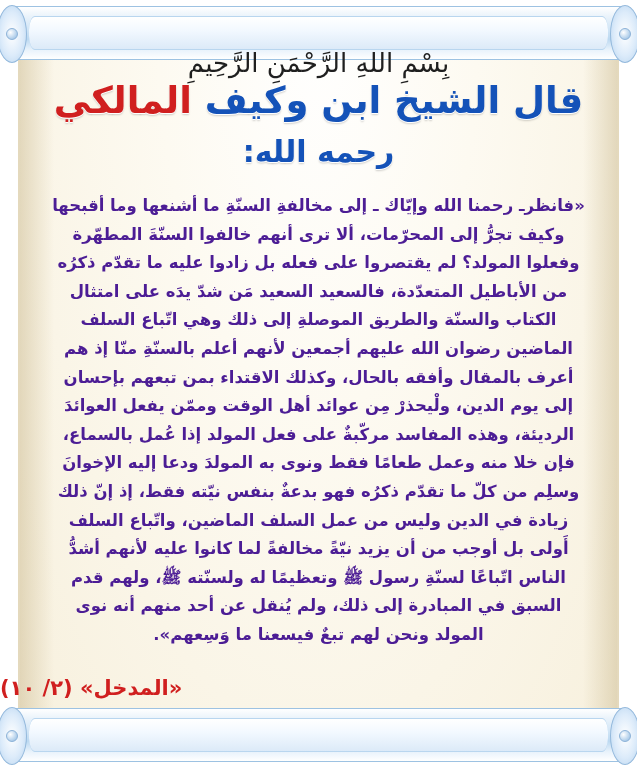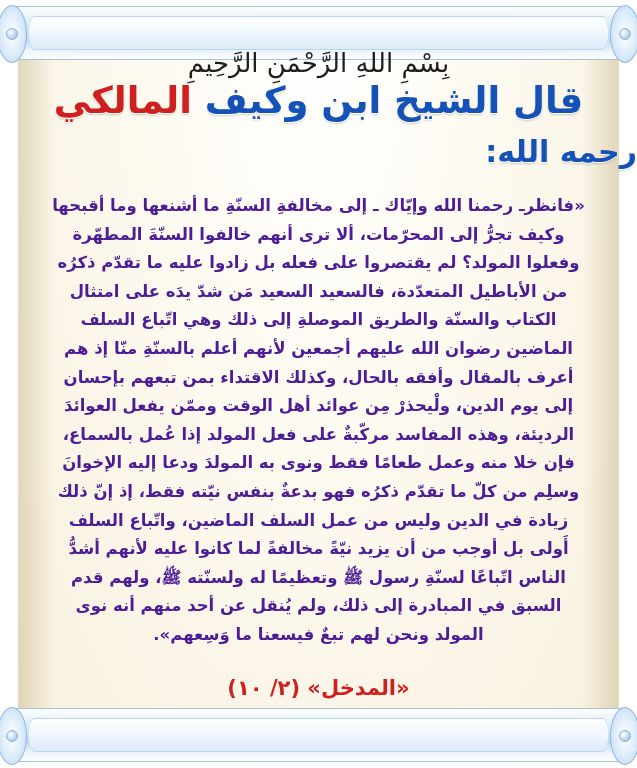--- a/index.html
+++ b/index.html
@@ -146,20 +146,21 @@
   .heading-main .accent {
     color: #d01f1f;
     margin-top: 22px;
   }
 
   .heading-sub {
     position: absolute;
     top: 132px;
     left: 0;
     width: 100%;
+    text-align: center;
     font-size: 30px;
     line-height: 40px;
     font-weight: bold;
     color: #1452b8;
     text-shadow: 0 1px 0 #ffffff, 0 2px 2px rgba(0,0,0,0.18);
   }
 
   
   .body-text {
     position: absolute;
@@ -177,21 +178,21 @@
     margin: 0;
     padding: 0;
   }
 
   
   .source-ref {
     position: absolute;
     bottom: 66px;
     left: 0;
     width: 100%;
-    text-align: center;
+    text-align: left;
     font-size: 21px;
     line-height: 28px;
     font-weight: bold;
     color: #d01f1f;
     direction: rtl;
   }
 </style>
 </head>
 <body>
 

